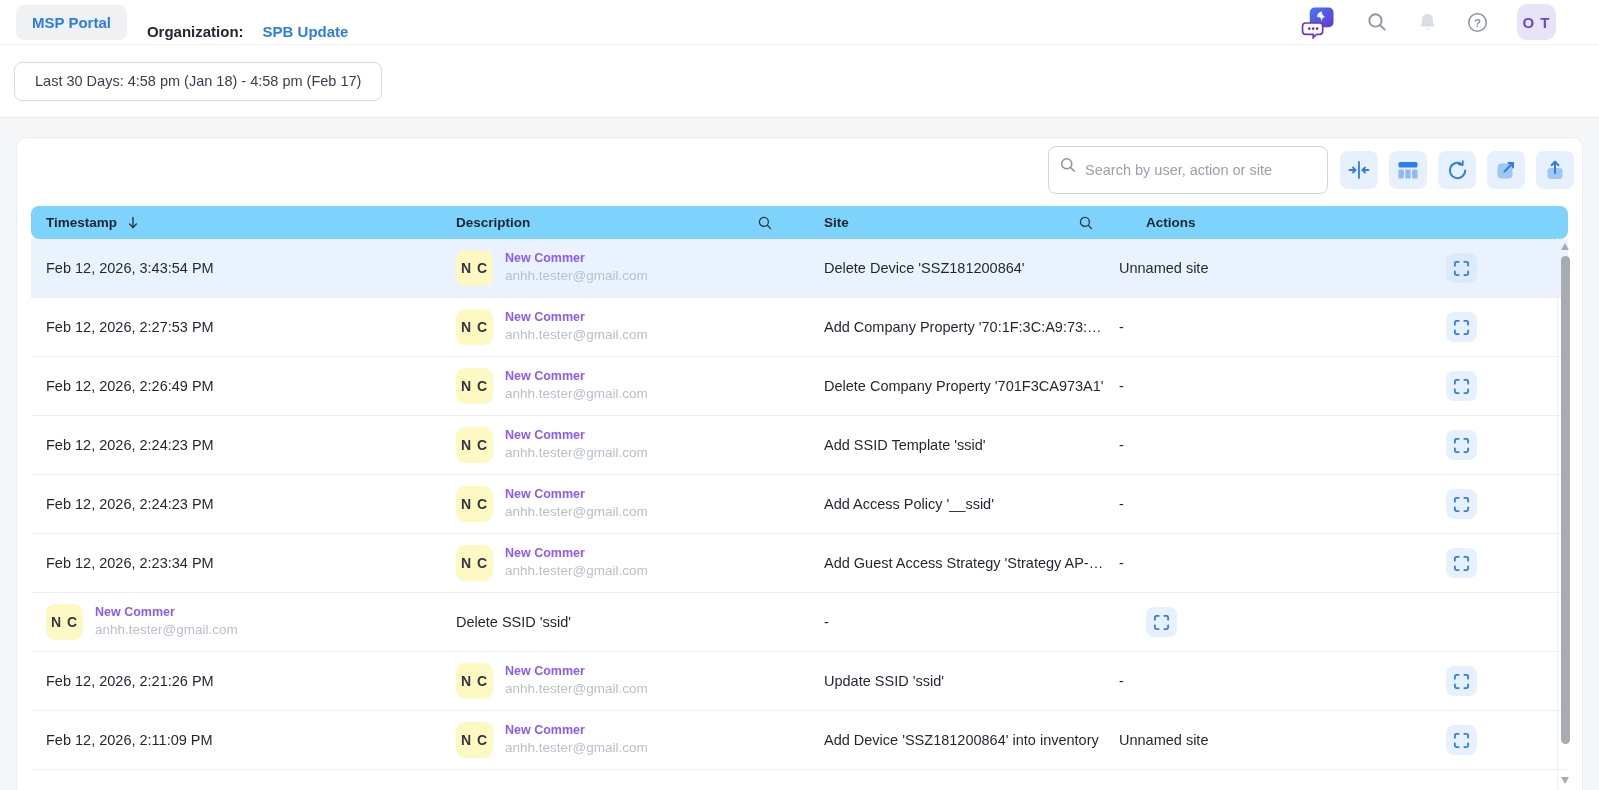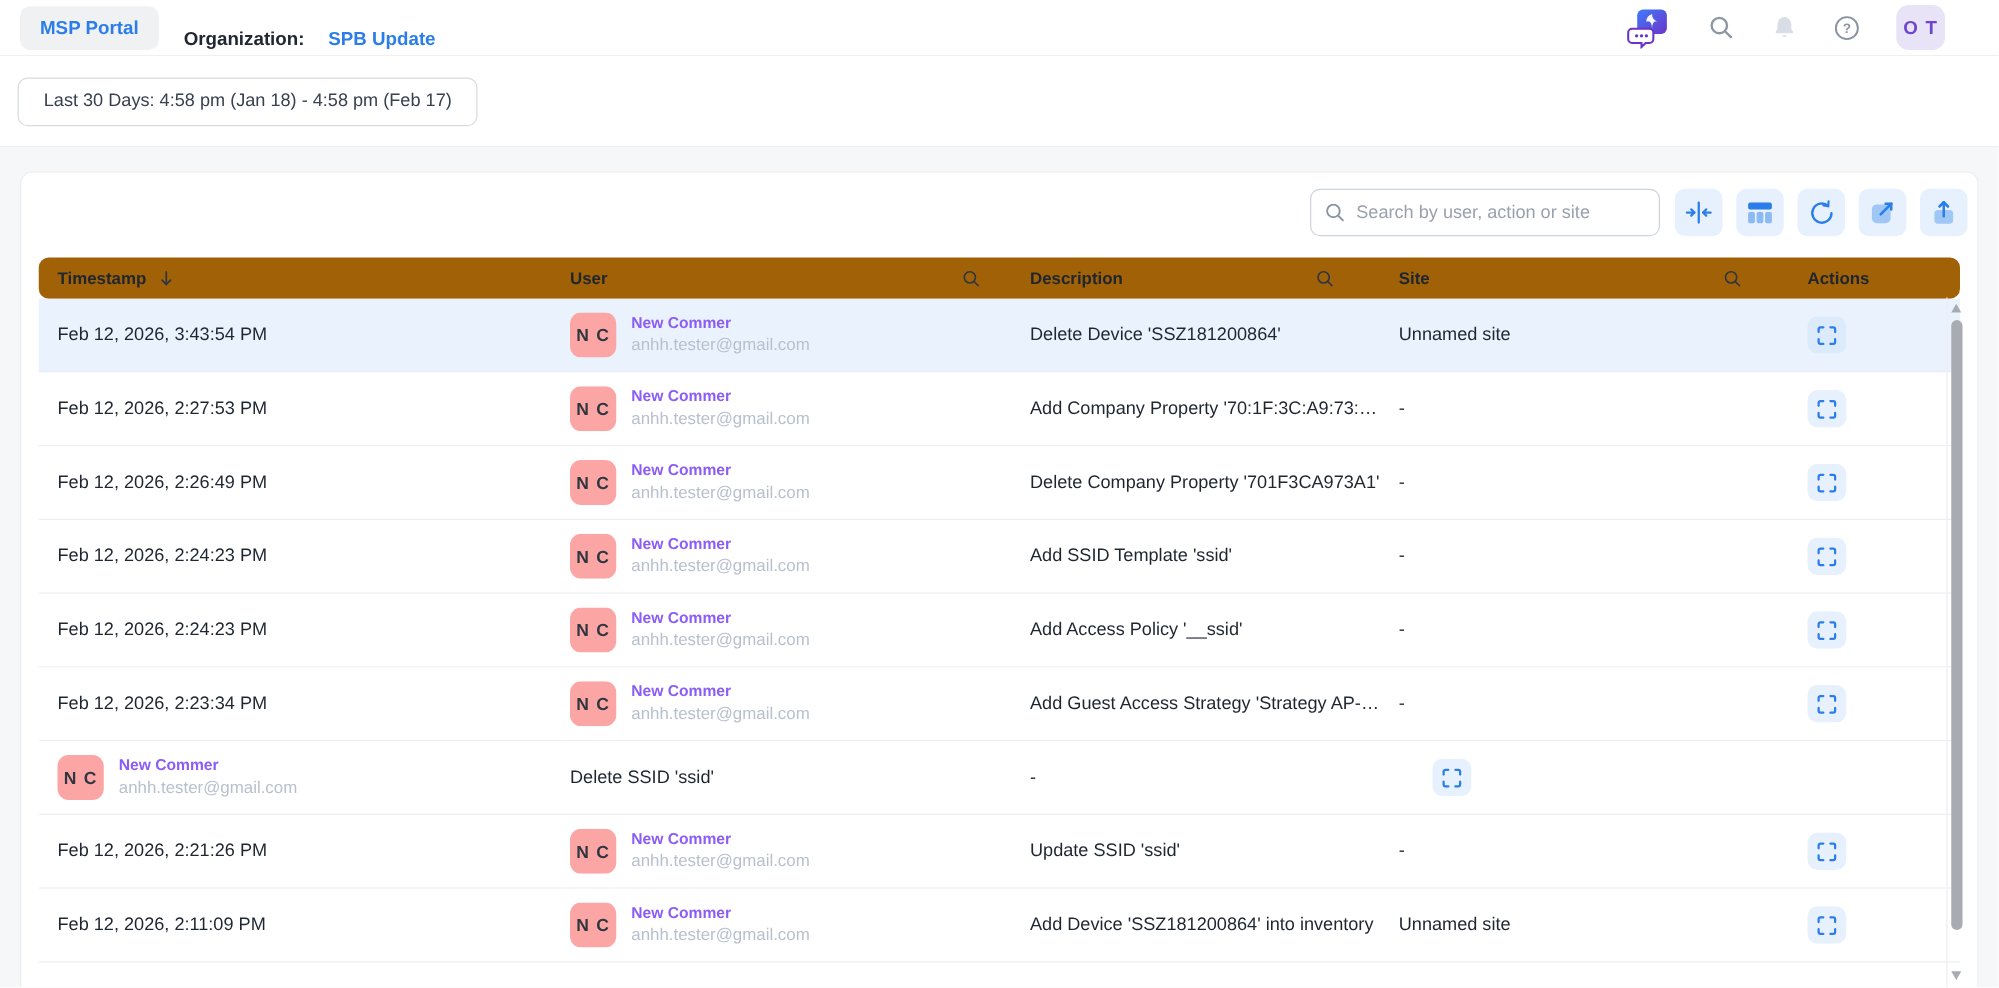--- a/index.html
+++ b/index.html
@@ -38,50 +38,50 @@
     font-family:"Liberation Sans", sans-serif; }
 
   
   .content { background:#F6F7F8; height:672px; padding-top:19px; }
   .card { position:relative; margin:0 16px; height:653px; background:#fff;
     border:1px solid #ECEDEF; border-bottom:none; border-radius:10px 10px 0 0; }
 
   
   .toolbar { display:flex; justify-content:flex-end; align-items:center; gap:11px;
     padding:12px 8px 0 14px; height:52px; }
-  .search-box { position:relative; width:280px; height:38px; margin-right:1px; }
+  .search-box { position:relative; width:280px; height:48px; margin-right:1px; }
   .search-box input { width:100%; height:100%; border:1px solid #CED4DB; border-radius:8px;
     padding:0 12px 0 36px; font-size:14.5px; color:#39404E; outline:none;
     font-family:"Liberation Sans", sans-serif; }
   .search-box input::placeholder { color:#9AA1AC; }
   .search-box .mag { position:absolute; left:11px; top:10px; color:#8C96A3; }
   .tool-btn { width:38px; height:38px; border:none; border-radius:8px; background:#E7F1FD;
     display:flex; align-items:center; justify-content:center; cursor:pointer; }
 
   
   .table-wrap { margin:16px 14px 0 14px; }
   .thead, .trow { display:grid; grid-template-columns:410px 368px 295px 300px 1fr;
     align-items:center; }
-  .thead { height:33px; background:#a16207; border-radius:8px; font-size:13.5px;
+  .thead { height:33px; background:#7dd3fc; border-radius:8px; font-size:13.5px;
     font-weight:700; color:#1F2630; }
   .th { display:flex; align-items:center; gap:9px; padding-left:15px; }
   .th .spacer { flex:1; }
   .th-user { padding-right:24px; }
   .th-desc { padding-right:36px; }
   .th-site { padding-right:10px; }
   .th-actions { padding-left:42px; }
   .col-search { color:#2F3640; cursor:pointer; display:inline-flex; }
   .sort-icon { display:inline-flex; cursor:pointer; }
 
   .trow { height:59px; background:#fff; border-bottom:1px solid #ECEEF1; cursor:pointer; }
   .trow.highlight { background:#EAF3FD; }
   .cell { font-size:14.5px; color:#1F2630; padding-left:15px; white-space:nowrap;
     overflow:hidden; text-overflow:ellipsis; }
   .cell-user { display:flex; align-items:center; gap:12px; }
-  .row-avatar { width:37px; height:36px; min-width:37px; border-radius:9px; background:#fca5a5;
+  .row-avatar { width:37px; height:36px; min-width:37px; border-radius:9px; background:#fef9c3;
     color:#2F3640; font-weight:700; font-size:14px; letter-spacing:1px;
     display:flex; align-items:center; justify-content:center; }
   .user-name { font-size:12.5px; font-weight:700; color:#8b5cf6; line-height:1.35; }
   .user-email { font-size:13.5px; color:#B8C0CD; line-height:1.35; }
   .cell-actions { padding-left:42px; }
   .expand-btn { width:31px; height:30px; border:none; border-radius:8px; background:#E7F1FD;
     display:flex; align-items:center; justify-content:center; cursor:pointer; }
   .trow.highlight .expand-btn { background:#DCEBFB; }
 
   
@@ -210,30 +210,20 @@
       <div class="thead">
         <div class="th">
           <span>Timestamp</span>
           <span class="sort-icon">
             <svg width="14" height="15" viewBox="0 0 14 14" stroke="#2F3640" stroke-width="1.4" fill="none" stroke-linecap="round" stroke-linejoin="round">
               <line x1="7" y1="2" x2="7" y2="12"></line>
                 <path d="M3.6 8.6 L7 12 L10.4 8.6"></path>
             </svg>
           </span>
         </div>
-        <div class="th th-user">
-          <span>User</span>
-          <span class="spacer"></span>
-          <span class="col-search">
-            <svg width="16" height="16" viewBox="0 0 20 20" fill="none" stroke="currentColor" stroke-width="1.6" stroke-linecap="round">
-              <circle cx="8.6" cy="8.6" r="5.6"></circle>
-                <line x1="12.9" y1="12.9" x2="17" y2="17"></line>
-            </svg>
-          </span>
-        </div>
         <div class="th th-desc">
           <span>Description</span>
           <span class="spacer"></span>
           <span class="col-search">
             <svg width="16" height="16" viewBox="0 0 20 20" fill="none" stroke="currentColor" stroke-width="1.6" stroke-linecap="round">
               <circle cx="8.6" cy="8.6" r="5.6"></circle>
                 <line x1="12.9" y1="12.9" x2="17" y2="17"></line>
             </svg>
           </span>
         </div>

